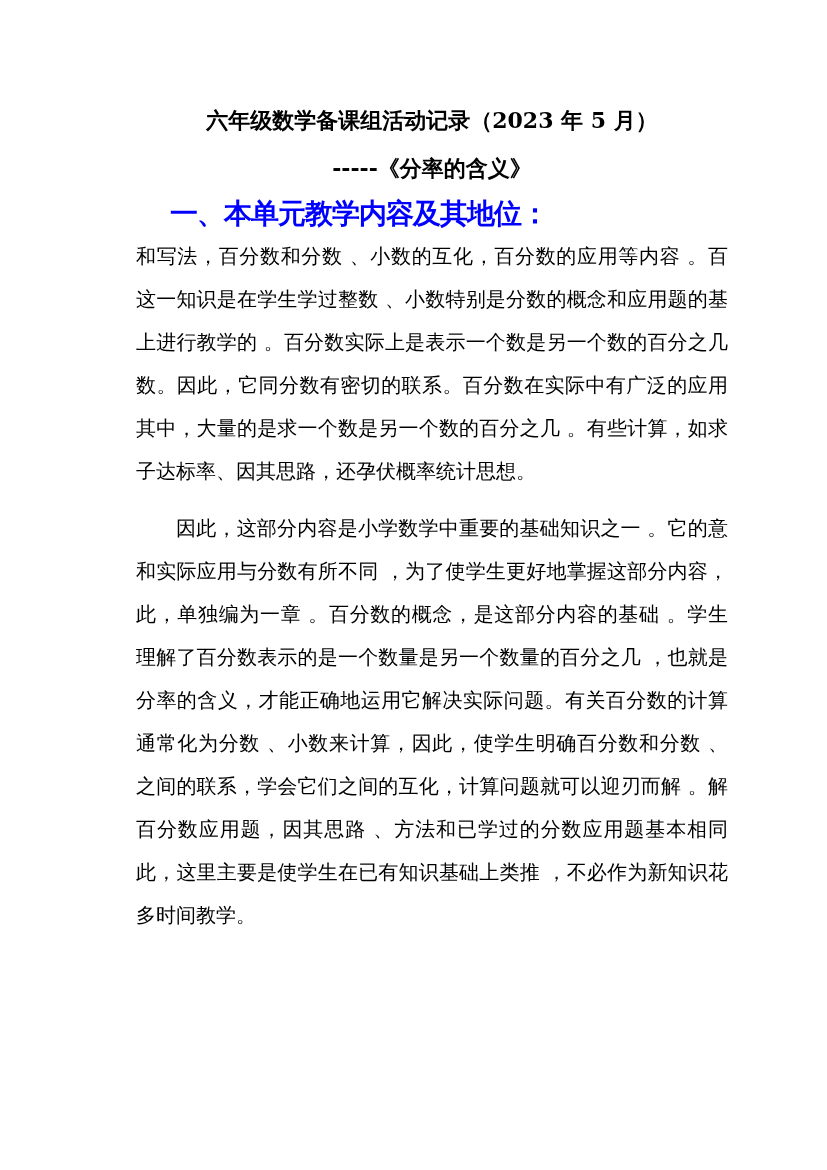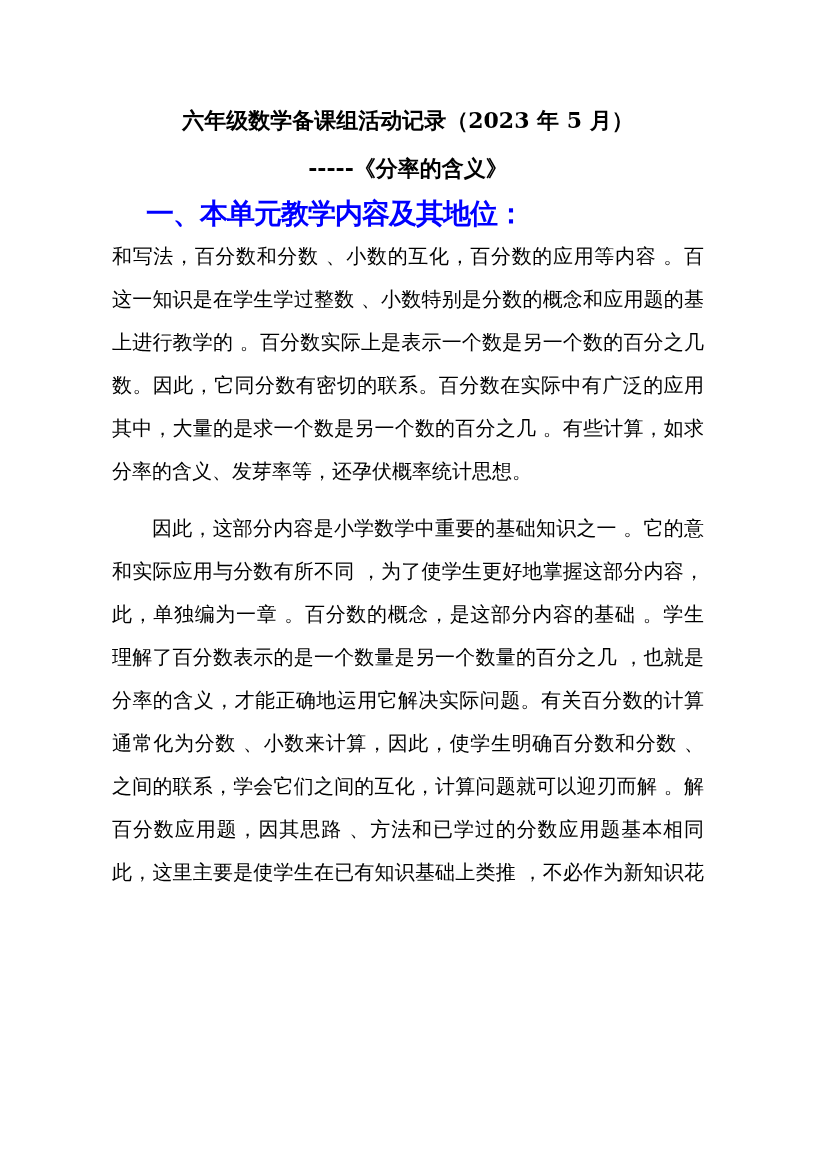--- a/index.html
+++ b/index.html
@@ -11,21 +11,21 @@
     position: relative;
     width: 827px;
     height: 1170px;
     background: #ffffff;
     overflow: hidden;
     font-family: "DejaVu Serif", "Liberation Serif", serif;
     color: #000000;
   }
   .content {
     position: absolute;
-    left: 112px;
+    left: 136px;
     top: 0;
     width: 592px;
   }
   .doc-title {
     margin-top: 96px;
     height: 48px;
     line-height: 48px;
     text-align: center;
     font-size: 22px;
     font-weight: bold;
@@ -79,31 +79,32 @@
     <div class="doc-subtitle">-----《分率的含义》</div>
 
     <div class="section-heading">一、本单元教学内容及其地位：</div>
 
     <div class="para">
       <div class="line">和写法，百分数和分数 、小数的互化，百分数的应用等内容 。百分数</div>
       <div class="line">这一知识是在学生学过整数 、小数特别是分数的概念和应用题的基础</div>
       <div class="line">上进行教学的 。百分数实际上是表示一个数是另一个数的百分之几的</div>
       <div class="line">数。因此，它同分数有密切的联系。百分数在实际中有广泛的应用 ，</div>
       <div class="line">其中，大量的是求一个数是另一个数的百分之几 。有些计算，如求种</div>
-      <div class="line last">分率的含义、发芽率等，还孕伏概率统计思想。</div>
+      <div class="line last">子达标率、因其思路，还孕伏概率统计思想。</div>
     </div>
 
     <div class="para-gap"></div>
 
     <div class="para">
       <div class="line first">因此，这部分内容是小学数学中重要的基础知识之一 。它的意义</div>
       <div class="line">和实际应用与分数有所不同 ，为了使学生更好地掌握这部分内容，因</div>
       <div class="line">此，单独编为一章 。百分数的概念，是这部分内容的基础 。学生只有</div>
       <div class="line">理解了百分数表示的是一个数量是另一个数量的百分之几 ，也就是百</div>
       <div class="line">分率的含义，才能正确地运用它解决实际问题。有关百分数的计算 ，</div>
       <div class="line">通常化为分数 、小数来计算，因此，使学生明确百分数和分数 、小数</div>
       <div class="line">之间的联系，学会它们之间的互化，计算问题就可以迎刃而解 。解答</div>
       <div class="line">百分数应用题，因其思路 、方法和已学过的分数应用题基本相同 ，因</div>
       <div class="line">此，这里主要是使学生在已有知识基础上类推 ，不必作为新知识花很</div>
+      <div class="line last">多时间教学。</div>
     </div>
 
   </div>
 </div>
 
 </body></html>

